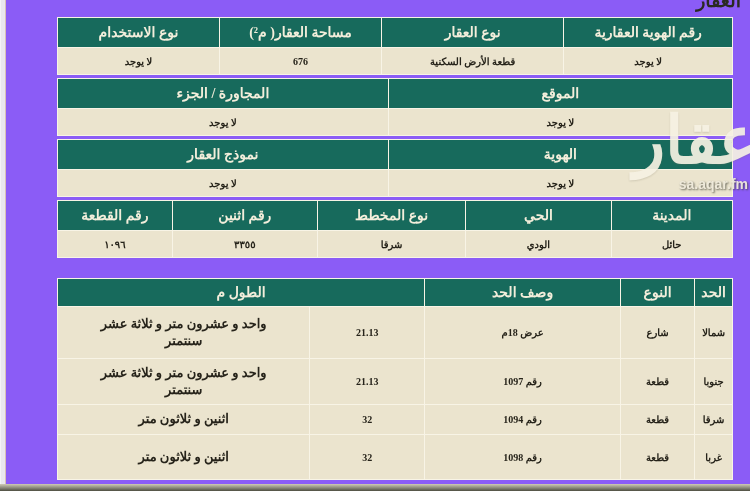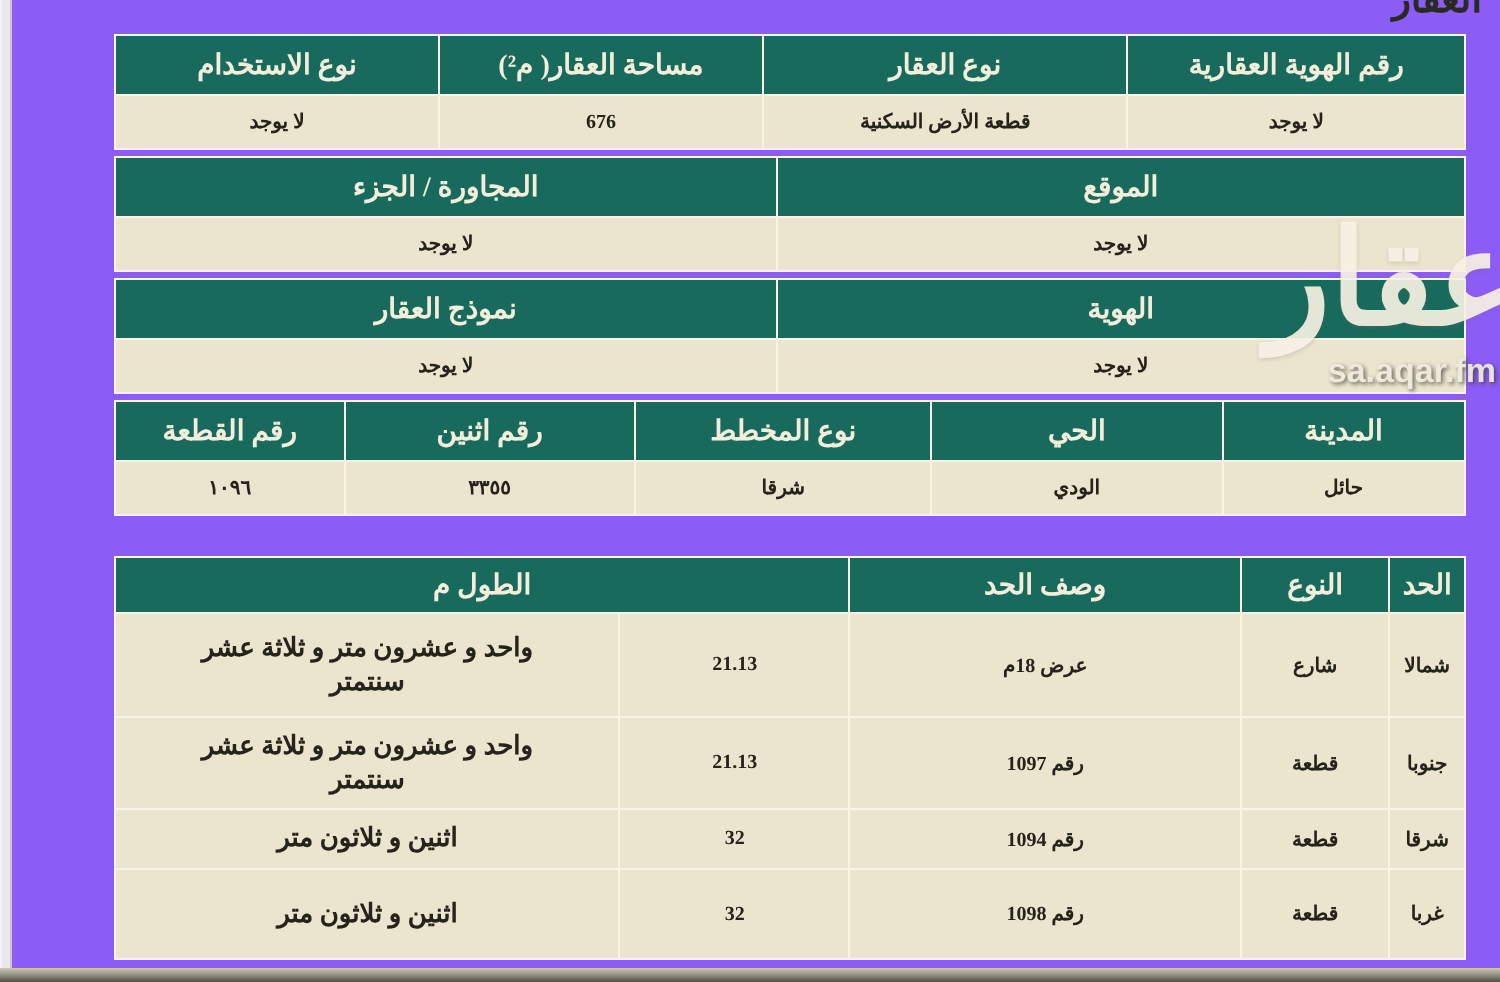--- a/index.html
+++ b/index.html
@@ -56,21 +56,21 @@
 
   .watermark {
     position:absolute; top:108px; right:-8px; z-index:4;
     font-size:66px; font-weight:bold; color:#f6f2e3; opacity:0.92;
     line-height:1; letter-spacing:1px; pointer-events:none;
     text-shadow:0 1px 2px rgba(120,110,90,0.25);
   }
   .watermark-sub {
     position:absolute; top:176px; right:2px; z-index:4;
     font-family:"Liberation Sans",sans-serif; direction:ltr;
-    font-size:17px; font-weight:bold; color:#efeadb; opacity:0.95;
+    font-size:14px; font-weight:bold; color:#efeadb; opacity:0.95;
     text-shadow:1px 1px 2px rgba(60,60,50,0.8); pointer-events:none;
   }
 </style>
 </head>
 <body>
 
 <div class="sheet">
   <div class="edge-strip"></div>
 
   <div class="page-title">العقار</div>

